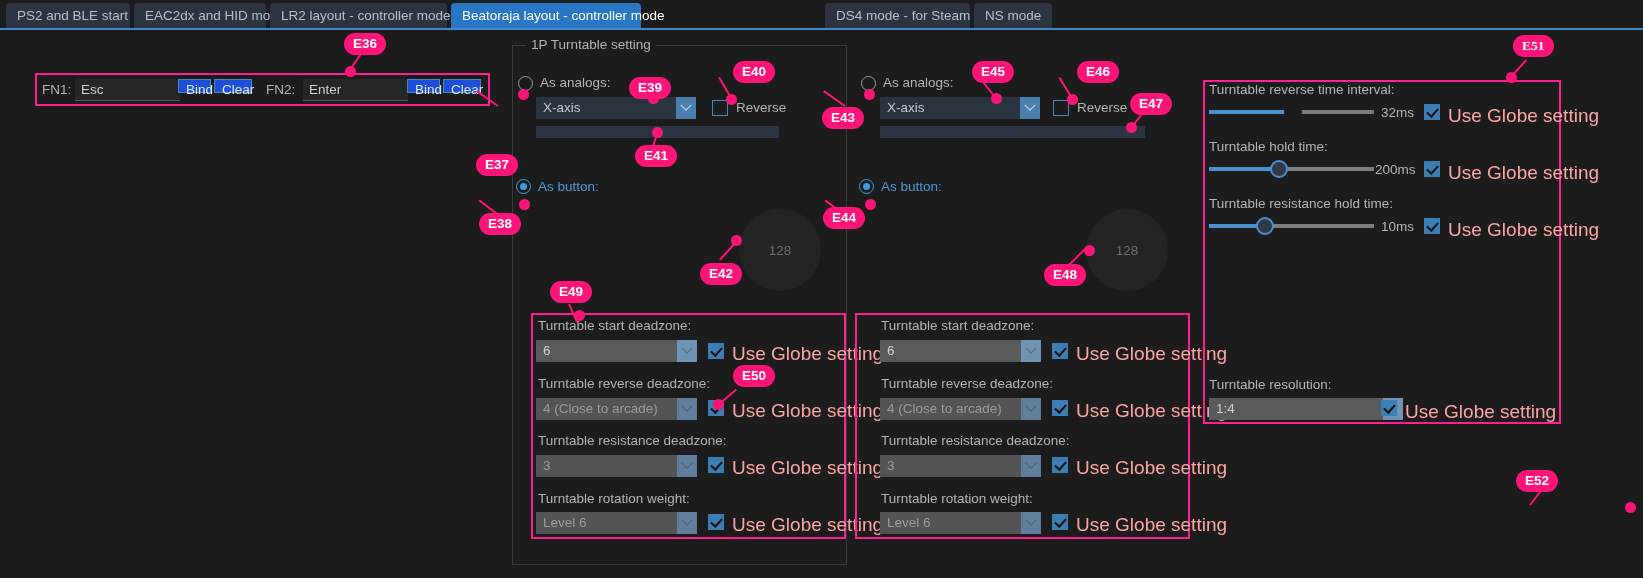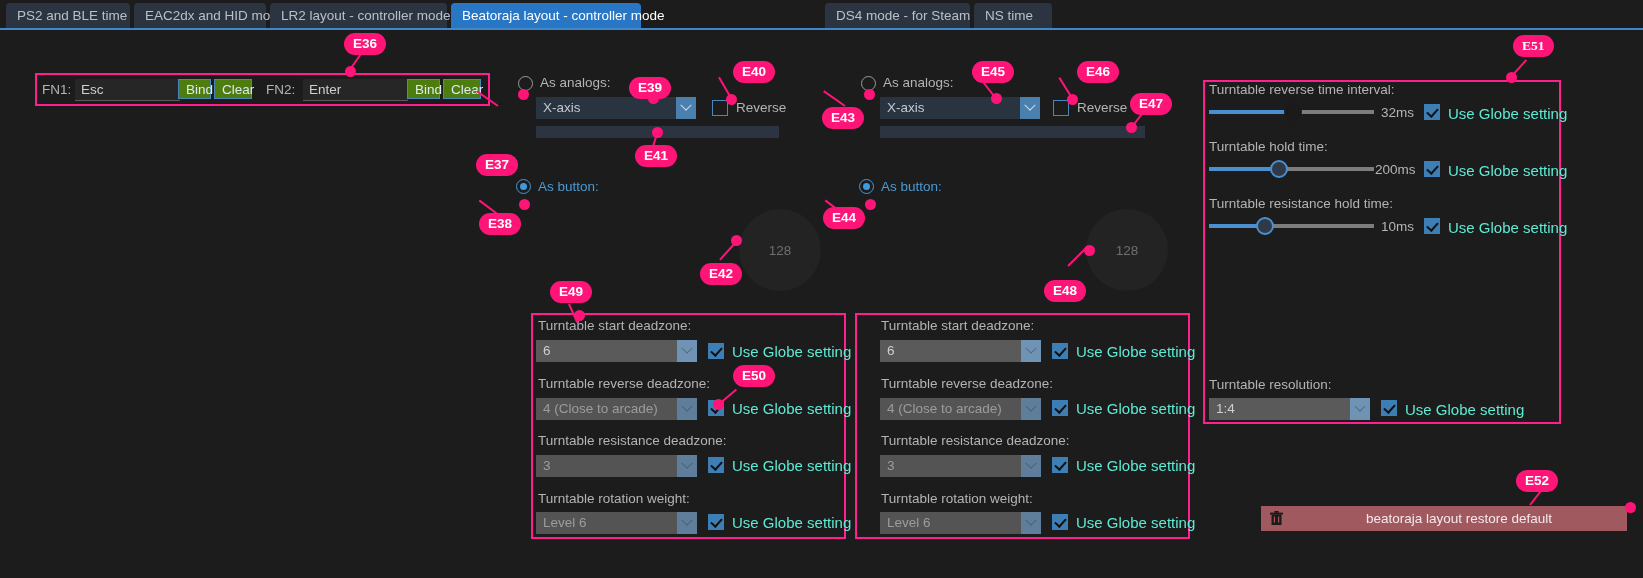--- a/index.html
+++ b/index.html
@@ -27,21 +27,21 @@
   
   .group{ position:absolute; border:1px solid #3a3a3a; }
   .group > .legend{
     position:absolute; top:-9px; left:13px;
     background:#1c1c1c; padding:0 5px;
     color:#b2b2b2; font-size:13.5px; white-space:nowrap;
   }
 
   
   .lbl{ color:#b4b4b4; font-size:13.5px; white-space:nowrap; }
-  .lbl-dim{ color:#5eead4; font-size:15px; white-space:nowrap; }
+  .lbl-dim{ color:#fca5a5; font-size:19px; white-space:nowrap; }
   .lbl-blue{ color:#4a9ad4; font-size:13.5px; white-space:nowrap; }
 
   
   .hl{ position:absolute; border:2px solid #ff1f8f; pointer-events:none; }
 
   
   .marker{
     position:absolute; background:#ff1478; color:#fff;
     font-size:13.5px; font-weight:bold;
     border-radius:11px; height:22px; line-height:22px;
@@ -53,23 +53,23 @@
 
   
   .textinput{
     position:absolute; background:#262626; border:none;
     border-bottom:1px solid #5a5a5a;
     color:#cfcfcf; font-size:13.5px; padding:2px 6px;
     font-family:"Liberation Sans", sans-serif;
     outline:none;
   }
   .btn-blue{
-    position:absolute; background:#4d7c0f; color:#dfe9f2;
+    position:absolute; background:#1d4ed8; color:#dfe9f2;
     border:1px solid #4b86bb; font-size:13.5px;
-    height:20px; line-height:20px; padding:0 7px;
+    height:14px; line-height:20px; padding:0 7px;
     cursor:pointer; font-family:"Liberation Sans", sans-serif;
   }
 
   
   .combo{ position:absolute; height:22px; display:flex; align-items:stretch; cursor:pointer; }
   .combo .val{
     flex:1; background:#2a3340; color:#c3c8ce;
     font-size:13.5px; line-height:22px; padding-left:7px;
     overflow:hidden; white-space:nowrap;
   }
@@ -136,41 +136,44 @@
   }
   .restore .trash{ width:30px; display:flex; align-items:center; justify-content:center; }
   .restore .rlabel{ flex:1; text-align:center; }
 </style>
 </head>
 <body>
 
 <div class="app">
 
   <div class="tabbar">
-    <div class="tab" style="left:6px;width:124px;">PS2 and BLE time</div>
+    <div class="tab" style="left:6px;width:124px;">PS2 and BLE start</div>
     <div class="tab" style="left:134px;width:132px;">EAC2dx and HID mode</div>
     <div class="tab" style="left:270px;width:177px;">LR2 layout - controller mode</div>
     <div class="tab active" style="left:451px;width:190px;">Beatoraja layout - controller mode</div>
     <div class="tab" style="left:825px;width:145px;">DS4 mode - for Steam</div>
-    <div class="tab" style="left:974px;width:78px;">NS time</div>
+    <div class="tab" style="left:974px;width:78px;">NS mode</div>
     <div class="strip"></div>
   </div>
 
   <div class="hl" style="left:35px;top:73px;width:455px;height:33px;"></div>
 
   <div class="lbl" style="position:absolute;left:42px;top:82px;">FN1:</div>
   <input class="textinput" style="left: 75px; top: 79px; width: 105px; height: 22px;" value="Esc">
   <button class="btn-blue" style="left:178px;top:79px;width:33px;">Bind</button>
   <button class="btn-blue" style="left:214px;top:79px;width:38px;">Clear</button>
 
   <div class="lbl" style="position:absolute;left:266px;top:82px;">FN2:</div>
   <input class="textinput" style="left: 303px; top: 79px; width: 105px; height: 22px;" value="Enter">
   <button class="btn-blue" style="left:407px;top:79px;width:33px;">Bind</button>
   <button class="btn-blue" style="left:443px;top:79px;width:38px;">Clear</button>
 
+  <div class="group" style="left:512px;top:45px;width:335px;height:520px;">
+    <div class="legend">1P Turntable setting</div>
+  </div>
 
   <div class="radio" style="left:518px;top:76px;"></div>
   <div class="lbl" style="position:absolute;left:540px;top:75px;">As analogs:</div>
 
   <div class="combo" style="left:536px;top:97px;width:160px;">
     <div class="val">X-axis</div>
     <div class="arrow"></div>
   </div>
 
   <div class="cbx" style="left:712px;top:100px;"></div>
@@ -300,39 +303,27 @@
   <div class="slider" style="left:1209px;top:217px;width:165px;">
     <div class="fill" style="width:56px;"></div>
     <div class="rest" style="width:109px;"></div>
     <div class="thumb" style="left:47px;"></div>
   </div>
   <div class="lbl" style="position:absolute;left:1381px;top:219px;">10ms</div>
   <div class="cbx on" style="left:1424px;top:218px;"></div>
   <div class="lbl-dim" style="position:absolute;left:1448px;top:219px;">Use Globe setting</div>
 
   <div class="lbl" style="position:absolute;left:1209px;top:377px;">Turntable resolution:</div>
-  <div class="combo grey" style="left:1209px;top:398px;width:161px;">
+  <div class="combo grey" style="left:1209px;top:398px;width:194px;">
     <div class="val">1:4</div>
     <div class="arrow"></div>
   </div>
   <div class="cbx on" style="left:1381px;top:400px;"></div>
   <div class="lbl-dim" style="position:absolute;left:1405px;top:401px;">Use Globe setting</div>
 
-  <button class="restore" style="left:1261px;top:506px;width:366px;height:25px;">
-    <span class="trash">
-      <svg width="13" height="15" viewBox="0 0 13 15" aria-hidden="true">
-        <rect x="1.5" y="3.5" width="10" height="10.5" fill="#1b1b1b"></rect>
-        <rect x="0" y="1.6" width="13" height="2" fill="#1b1b1b"></rect>
-        <rect x="4.3" y="0" width="4.4" height="1.8" fill="#1b1b1b"></rect>
-        <rect x="3.8" y="5.6" width="1.2" height="6" fill="#a05a5f"></rect>
-        <rect x="8" y="5.6" width="1.2" height="6" fill="#a05a5f"></rect>
-      </svg>
-    </span>
-    <span class="rlabel">beatoraja layout restore default</span>
-  </button>
 
   <div class="leader" style="left:349px;top:70px;width:22px;transform:rotate(-55deg);"></div>
   <div class="dot" style="left:345px;top:66px;"></div>
   <div class="marker" style="left:344px;top:33px;">E36</div>
 
   <div class="leader" style="left:498px;top:105px;width:26px;transform:rotate(-145deg);"></div>
   <div class="dot" style="left:518px;top:89px;"></div>
   <div class="marker" style="left:476px;top:107px;margin-top:47px;">E37</div>
 
   <div class="leader" style="left:500px;top:215px;width:26px;transform:rotate(-143deg);"></div>
@@ -370,21 +361,21 @@
   <div class="leader" style="left:1072px;top:97px;width:24px;transform:rotate(-122deg);"></div>
   <div class="dot" style="left:1067px;top:94px;"></div>
   <div class="marker" style="left:1077px;top:61px;">E46</div>
 
   <div class="leader" style="left:1131px;top:127px;width:26px;transform:rotate(-52deg);"></div>
   <div class="dot" style="left:1126px;top:122px;"></div>
   <div class="marker" style="left:1130px;top:93px;">E47</div>
 
   <div class="leader" style="left:1068px;top:265px;width:28px;transform:rotate(-45deg);"></div>
   <div class="dot" style="left:1084px;top:245px;"></div>
-  <div class="marker" style="left:1044px;top:264px;margin-top:16px;">E48</div>
+  <div class="marker" style="left:1044px;top:264px;">E48</div>
 
   <div class="leader" style="left:569px;top:303px;width:20px;transform:rotate(66deg);"></div>
   <div class="dot" style="left:574px;top:310px;"></div>
   <div class="marker" style="left:550px;top:281px;">E49</div>
 
   <div class="leader" style="left:718px;top:404px;width:24px;transform:rotate(-40deg);"></div>
   <div class="dot" style="left:713px;top:399px;"></div>
   <div class="marker" style="left:733px;top:365px;">E50</div>
 
   <div class="leader" style="left:1511px;top:76px;width:23px;transform:rotate(-48deg);"></div>

